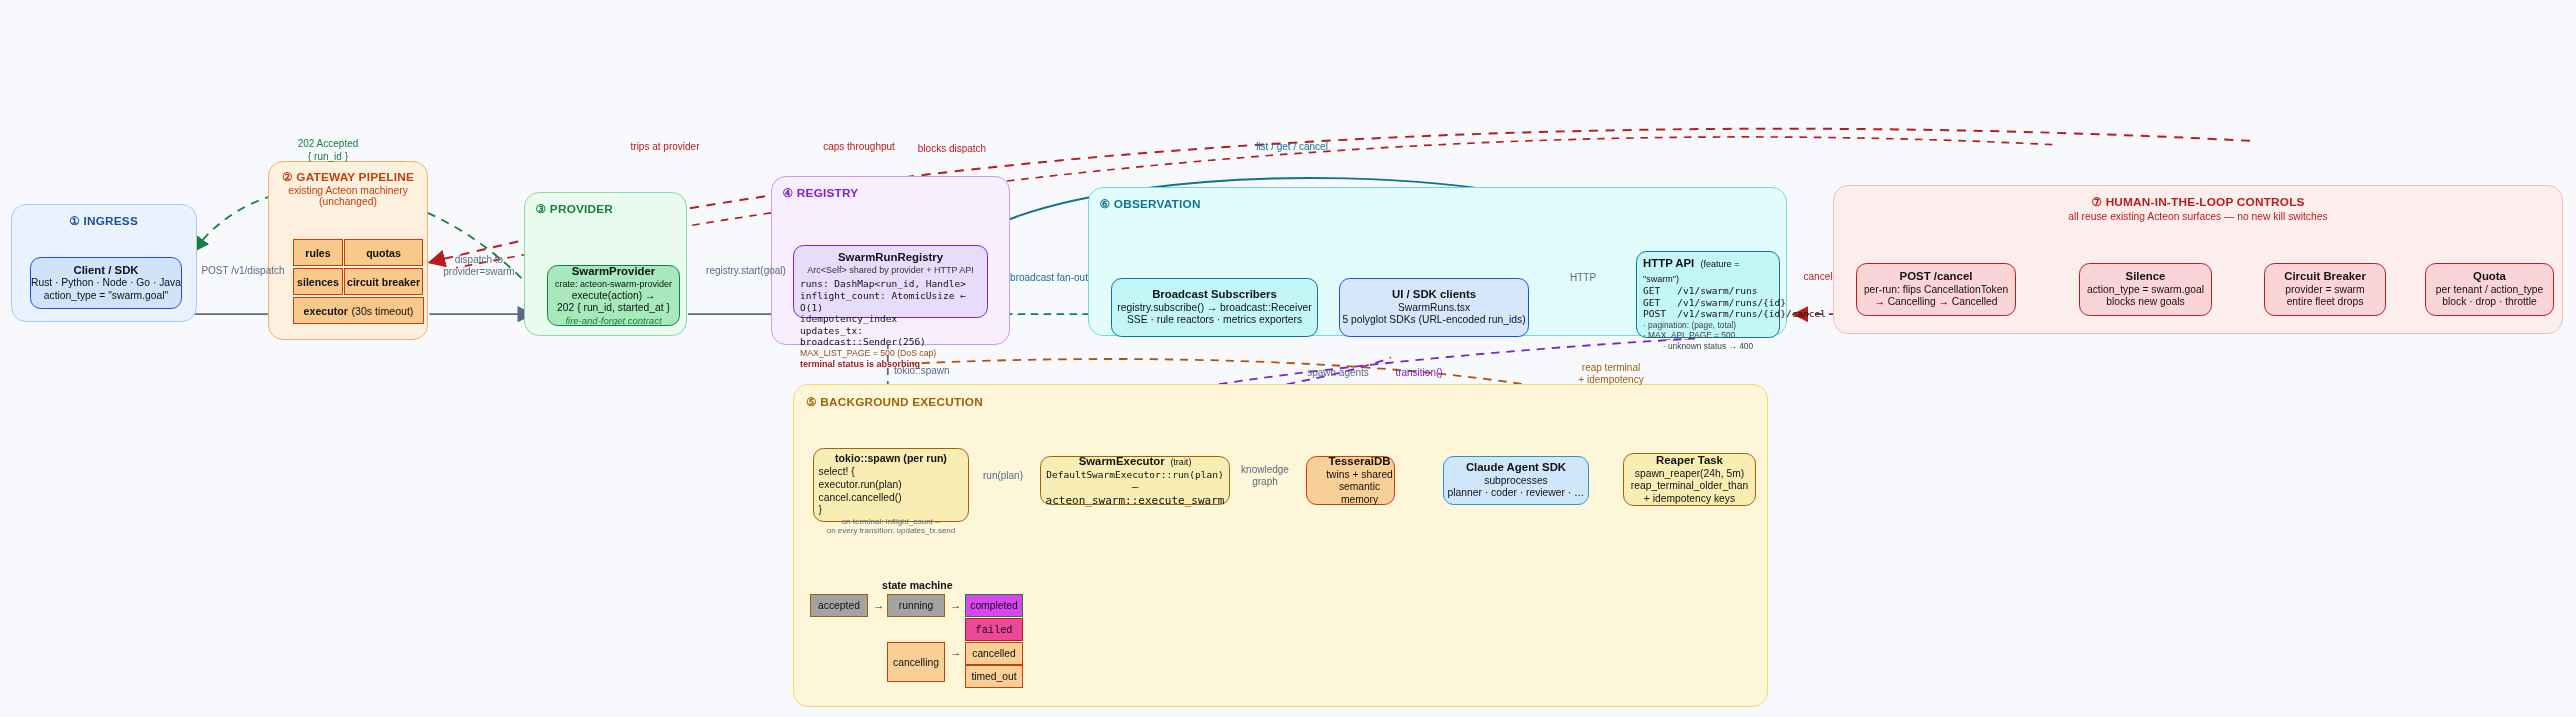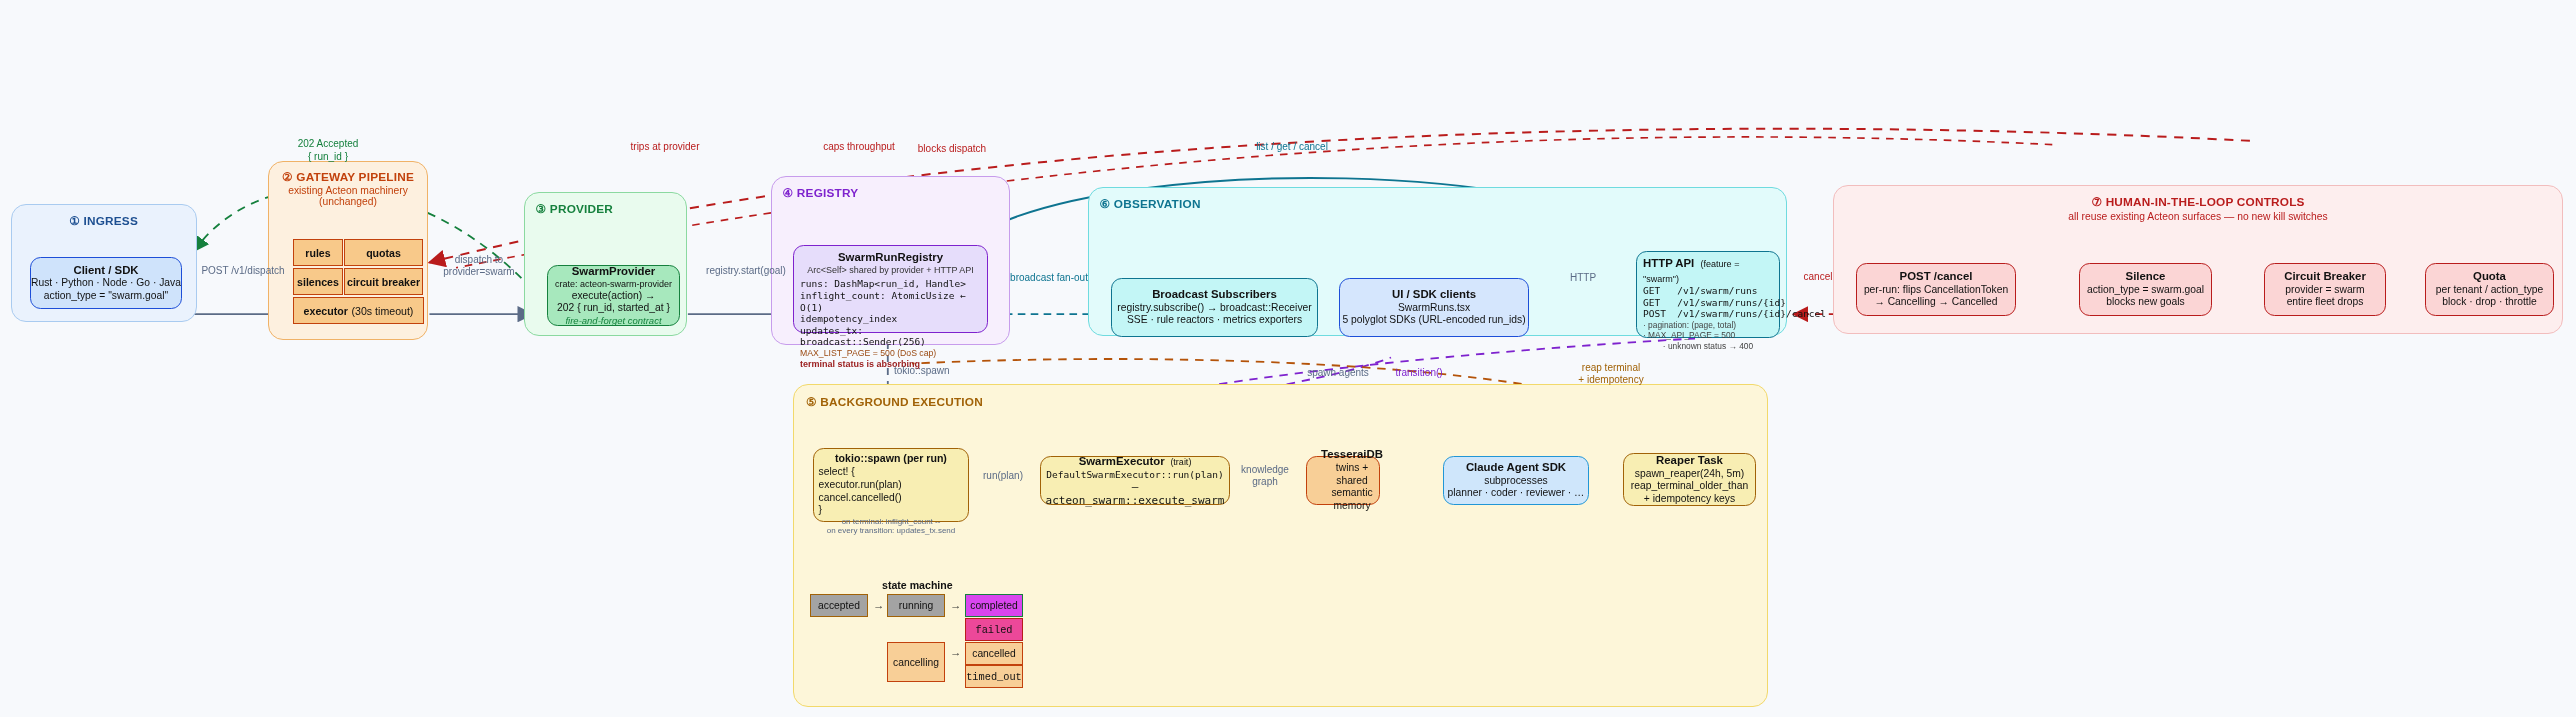--- a/index.html
+++ b/index.html
@@ -163,21 +163,21 @@
     <div class="n-title">SwarmProvider</div>
     <div class="n-small">crate: acteon-swarm-provider</div>
     <div class="n-line">execute(action) →</div>
     <div class="n-line">202 { run_id, started_at }</div>
     <div class="n-italic t-provider">fire-and-forget contract</div>
   </div>
 
   <div class="cluster c-registry" style="left:771px;top:176px;width:239px;height:169px;">
     <div class="cl-title t-registry" style="top:9px;text-align:left;padding-left:10.6px;">④ REGISTRY</div>
   </div>
-  <div class="node n-purple" style="left:793px;top:245px;width:195px;height:88px;padding:4.6px 6px;justify-content:flex-start;">
+  <div class="node n-purple" style="left:793px;top:245px;width:195px;height:73px;padding:4.6px 6px;justify-content:flex-start;">
     <div class="n-title">SwarmRunRegistry</div>
     <div class="n-small" style="color:#333;">Arc&lt;Self&gt; shared by provider + HTTP API</div>
     <div style="align-self:flex-start;text-align:left;margin-top:3px;">
       <div class="mono" style="font-size:9.5px;">runs: DashMap&lt;run_id, Handle&gt;</div>
       <div class="mono" style="font-size:9.5px;">inflight_count: AtomicUsize  ← O(1)</div>
       <div class="mono" style="font-size:9.5px;">idempotency_index</div>
       <div class="mono" style="font-size:9.5px;">updates_tx: broadcast::Sender(256)</div>
       <div style="font-size:8.7px;color:#9a4a12;">MAX_LIST_PAGE = 500  (DoS cap)</div>
       <div style="font-size:9px;font-weight:bold;color:#9a1c1c;">terminal status is absorbing</div>
     </div>
@@ -252,21 +252,21 @@
 
   <div class="node n-yellow" style="left:1040px;top:456px;width:190px;height:49px;">
     <div>
       <span class="n-title">SwarmExecutor</span>
       <span class="n-small" style="margin-left:2.3px;">(trait)</span>
     </div>
     <div class="mono" style="font-size:9.5px;">DefaultSwarmExecutor::run(plan)</div>
     <div class="mono" style="font-size:11px;">— acteon_swarm::execute_swarm</div>
   </div>
 
-  <div class="node n-tan" style="left:1306px;top:456px;width:74px;height:49px;padding-left:18px;">
+  <div class="node n-tan" style="left:1306px;top:456px;width:89px;height:49px;padding-left:18px;">
     <div class="n-title">TesseraiDB</div>
     <div class="n-line">twins + shared</div>
     <div class="n-line">semantic memory</div>
   </div>
 
   <div class="node n-sky" style="left:1443px;top:456px;width:146px;height:49px;">
     <div class="n-title">Claude Agent SDK</div>
     <div class="n-line">subprocesses</div>
     <div class="n-line">planner · coder · reviewer · …</div>
   </div>
@@ -293,21 +293,21 @@
   <div class="smbox sm-r" style="left:965px;top:618px;width:58px;height:23px;">
     <span>failed</span>
   </div>
   <div class="smbox sm-o" style="left:887px;top:642px;width:58px;height:40px;">
     <span>cancelling</span>
   </div>
   <div class="smarrow" style="left:950px;top:646px;">→</div>
   <div class="smbox sm-o" style="left:965px;top:642px;width:58px;height:23px;">
     <span>cancelled</span>
   </div>
-  <div class="smbox sm-o" style="left:965px;top:665px;width:58px;height:23px;font-family:Liberation Mono, monospace;">
+  <div class="smbox sm-o" style="left:965px;top:665px;width:58px;height:23px;">
     <span>timed_out</span>
   </div>
 
   <div class="lbl c" style="left:243px;top:265px;color:#5b6b86;">POST /v1/dispatch</div>
   <div class="lbl c" style="left:479px;top:254px;color:#5b6b86;">dispatch to</div>
   <div class="lbl c" style="left:479px;top:266px;color:#5b6b86;">provider=swarm</div>
   <div class="lbl c" style="left:746px;top:265px;color:#5b6b86;">registry.start(goal)</div>
 
   <div class="lbl c" style="left:328px;top:138px;color:#15803d;">202 Accepted</div>
   <div class="lbl c" style="left:328px;top:151px;color:#15803d;">{ run_id }</div>

